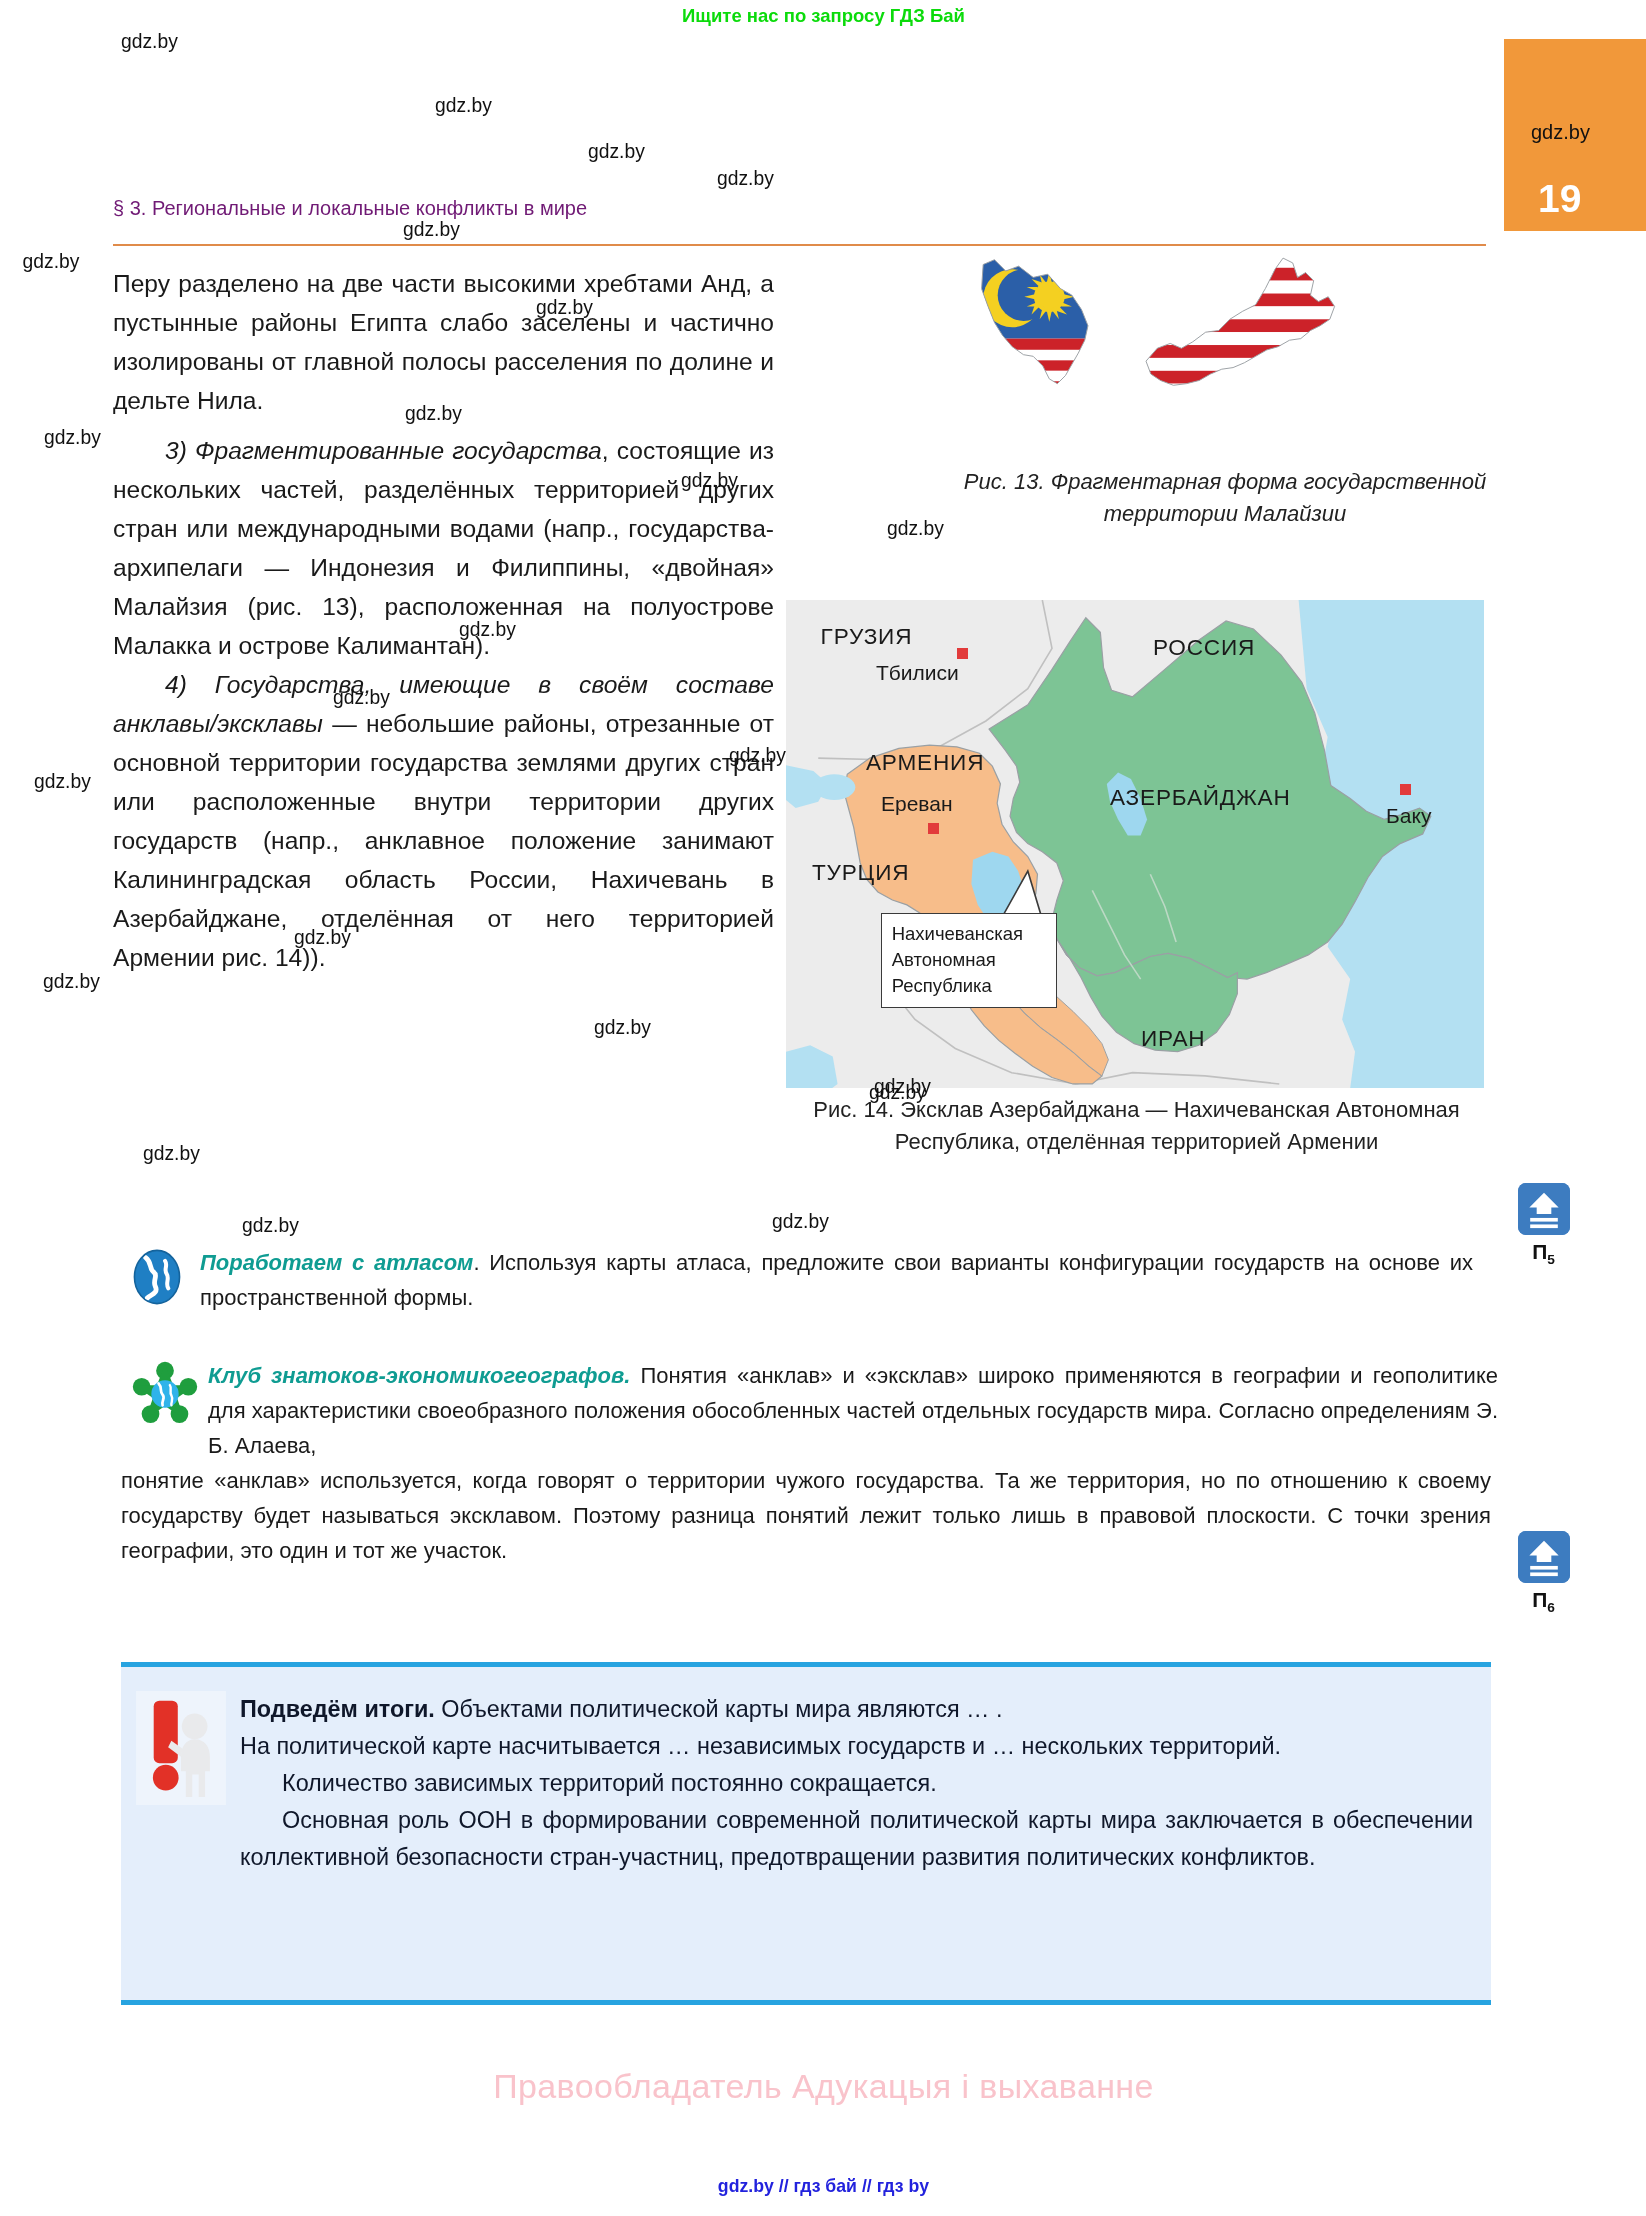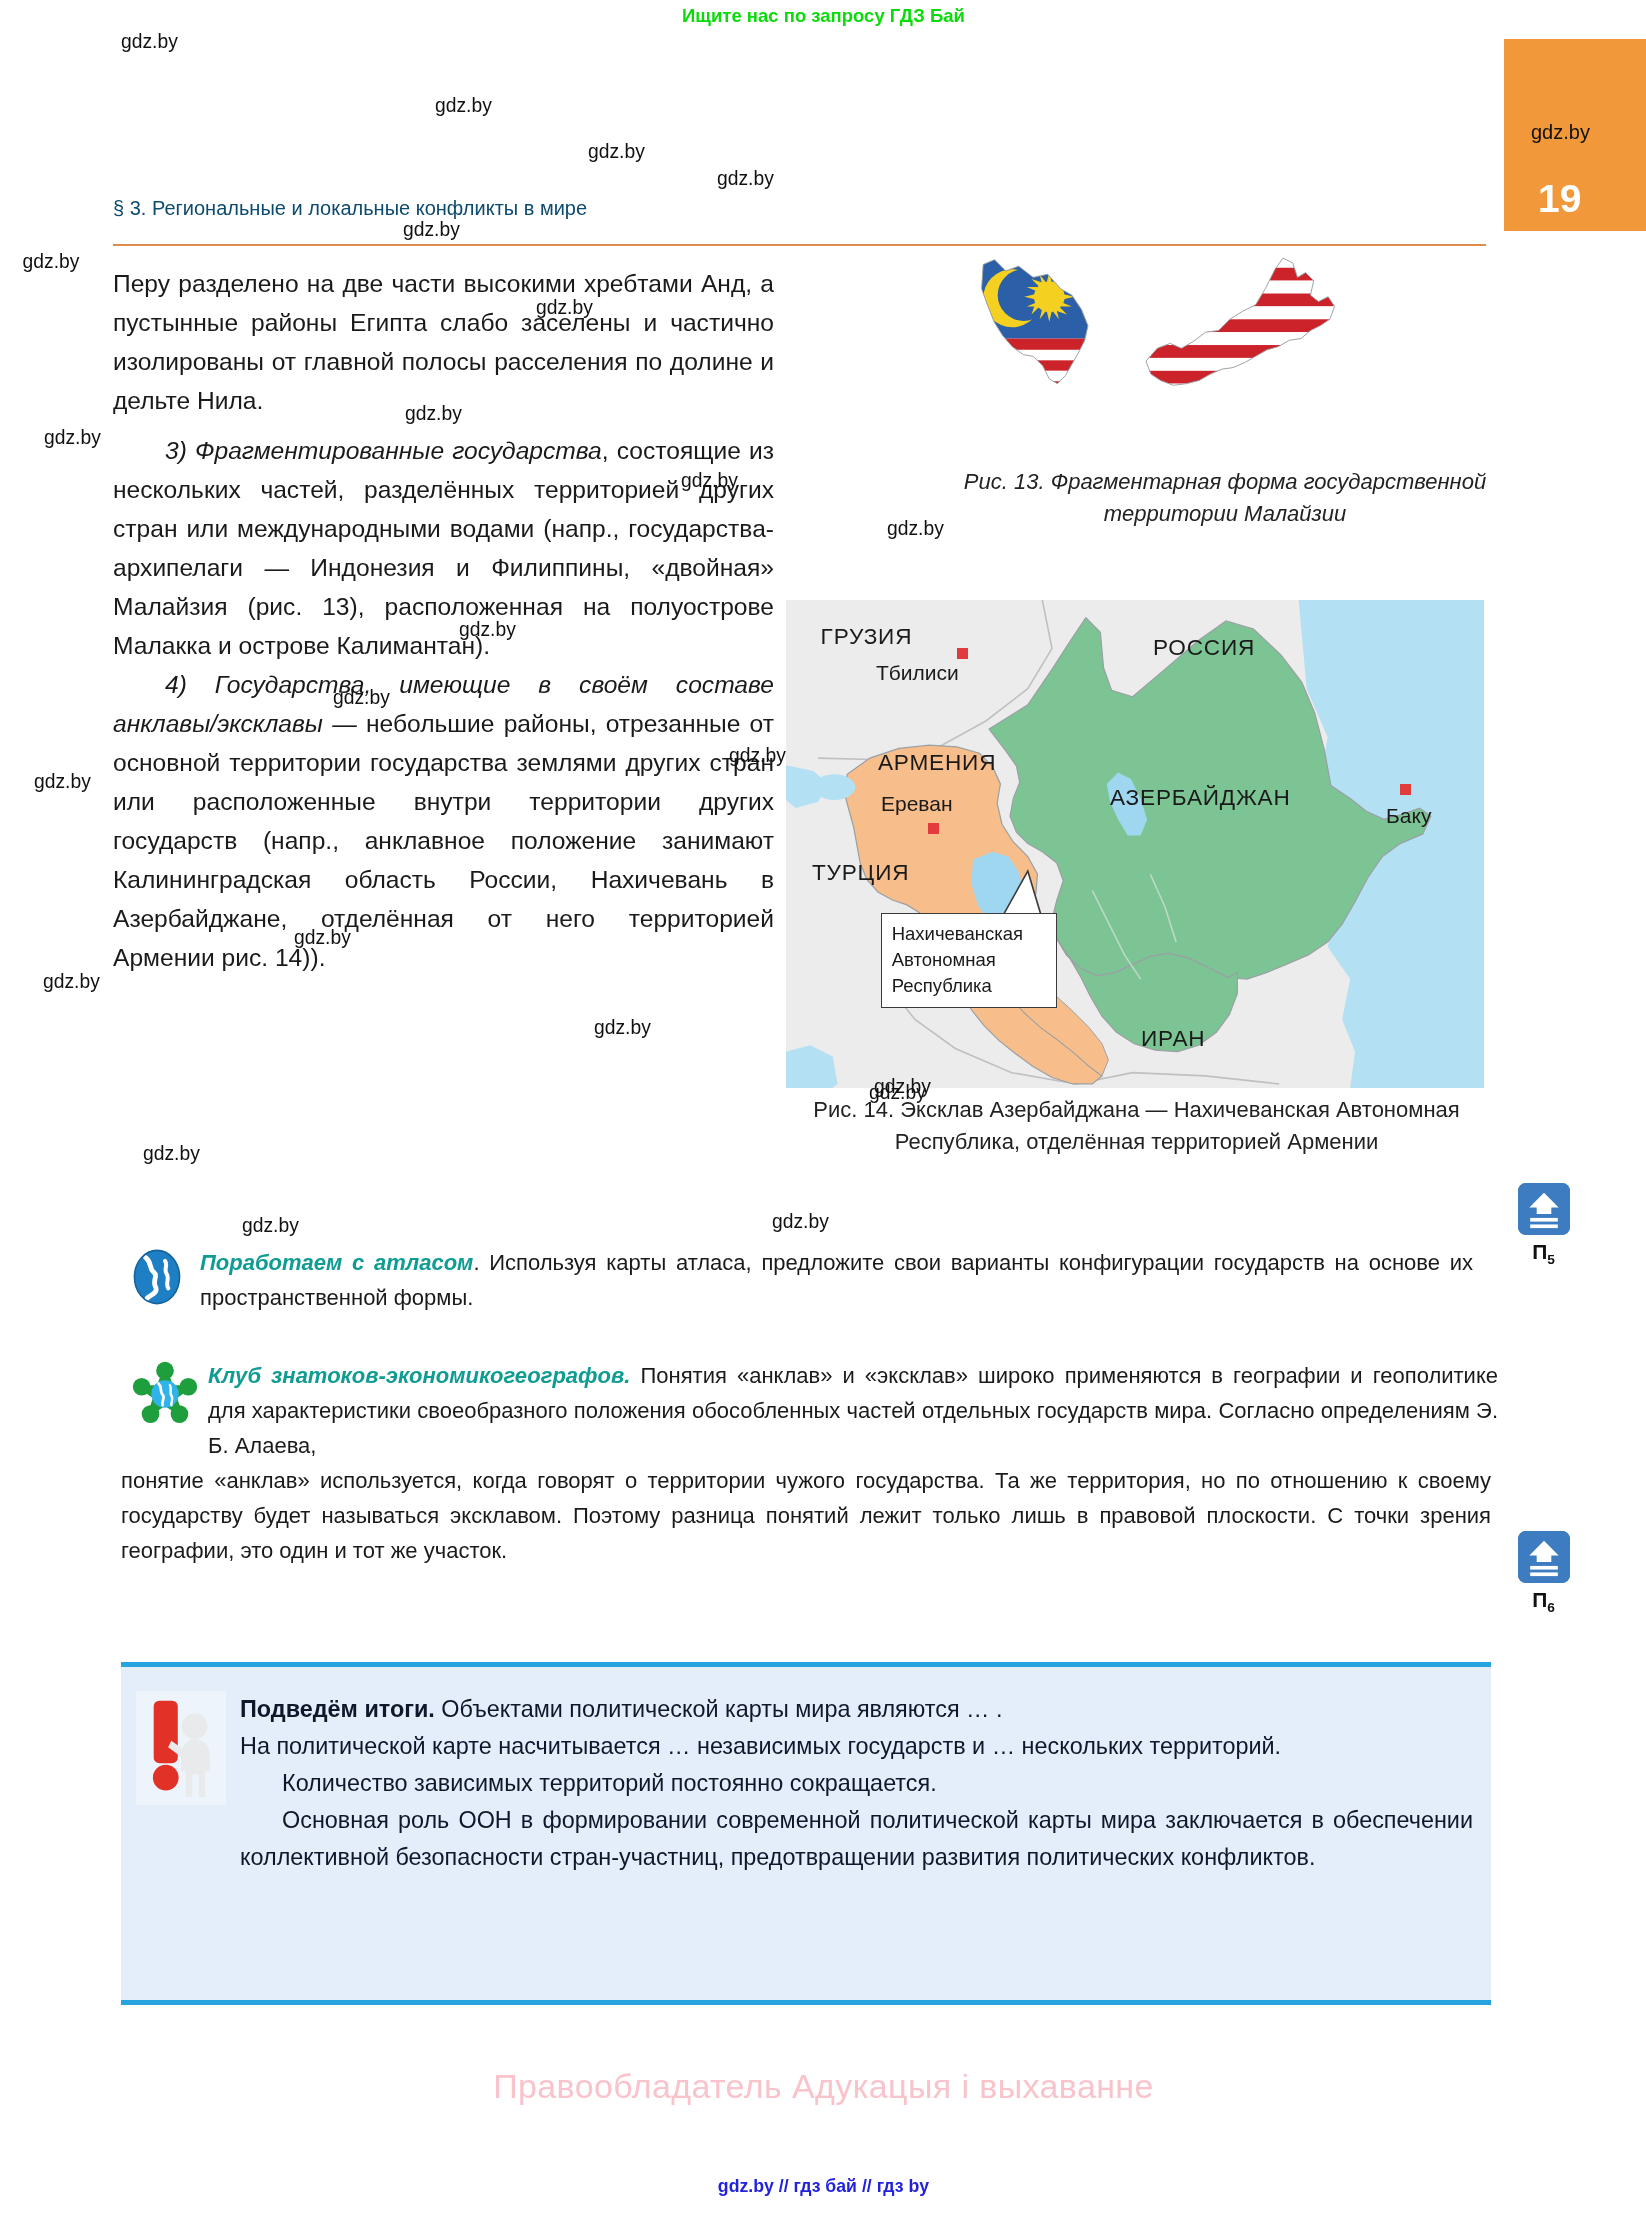--- a/index.html
+++ b/index.html
@@ -73,21 +73,21 @@
     transform:translateY(-50%);
     font-size:39px; color:#fff; font-weight:bold;
     letter-spacing:0px;
   }
 
   
   .runhead {
     position:absolute;
     left:113px; top:197px;
     font-size:20px;
-    color:#0c4a6e;
+    color:#701a75;
     letter-spacing:0px;
   }
   .hrule {
     position:absolute;
     left:113px; top:244px;
     width:1373px; height:2.4px;
     background:#e08b4a;
   }
 
   
@@ -390,21 +390,21 @@
                L424,292 L412,272 L402,250 Z" fill="#9ed7ef"></path>
 
       <path d="M380,360 L400,400 L420,440 L440,470" fill="none" stroke="#bcd9c5" stroke-width="2"></path>
       <path d="M452,340 L470,380 L484,424" fill="none" stroke="#bcd9c5" stroke-width="2"></path>
 
       <path d="M300,336 L318,396 L262,404 Z" fill="#ffffff" stroke="#3a3a3a" stroke-width="2"></path>
     </svg>
 
     <div class="mlabel country" style="left:22.6px;  top:24px;margin-left:12px;">ГРУЗИЯ</div>
     <div class="mlabel country" style="left:367px; top:35px;">РОССИЯ</div>
-    <div class="mlabel country" style="left:92px; top:150px;text-align:center;">АРМЕНИЯ</div>
+    <div class="mlabel country" style="left:80px; top:150px;text-align:center;">АРМЕНИЯ</div>
     <div class="mlabel country" style="left:324px; top:185px;">АЗЕРБАЙДЖАН</div>
     <div class="mlabel country" style="left:26px;  top:260px;">ТУРЦИЯ</div>
     <div class="mlabel country" style="left:355px; top:426px;">ИРАН</div>
 
     <div class="citydot" style="left:171px; top:48px;"></div>
     <div class="mlabel city" style="left:90px; top:61px;">Тбилиси</div>
 
     <div class="citydot" style="left:142px; top:223px;"></div>
     <div class="mlabel city" style="left:95px; top:192px;">Ереван</div>
 

